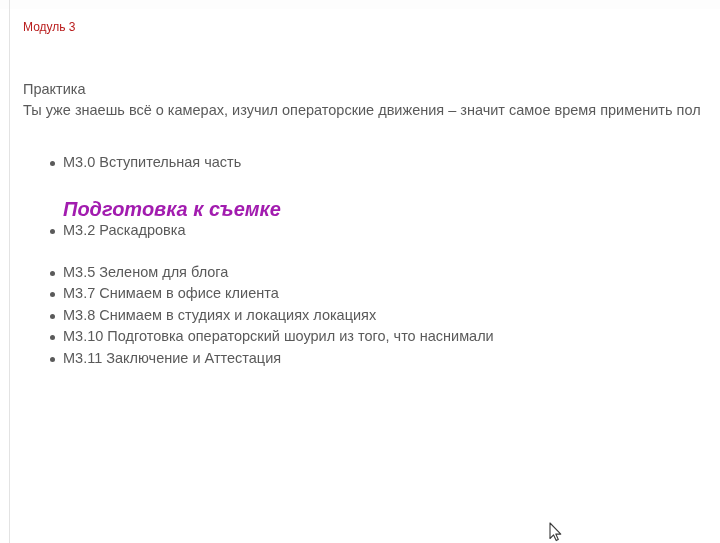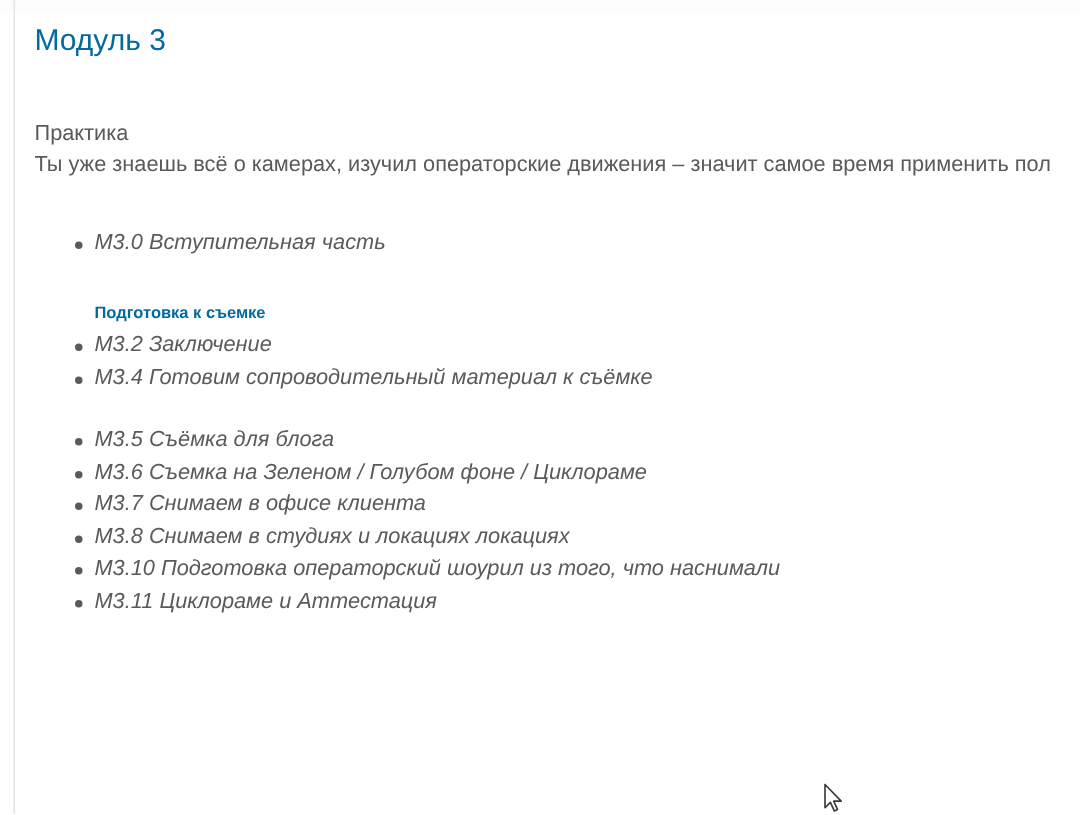--- a/index.html
+++ b/index.html
@@ -48,23 +48,23 @@
     left: 10px;
     width: 710px;
     height: 543px;
     overflow: hidden;
   }
 
   .doc-title {
     position: absolute;
     top: 17px;
     left: 13px;
-    font-size: 20px;
+    font-size: 12px;
     line-height: 20px;
-    color: #0369a1;
+    color: #b91c1c;
     white-space: nowrap;
   }
 
   .intro {
     position: absolute;
     top: 79px;
     left: 13px;
     width: 1200px;
     font-size: 14.5px;
     line-height: 21px;
@@ -78,21 +78,20 @@
     position: absolute;
     top: 152px;
     left: 13px;
     width: 690px;
   }
 
   .list {
     list-style: none;
     margin: 0;
     padding: 0;
-    font-style: italic;
   }
 
   .li {
     position: relative;
     padding-left: 40px;
     font-size: 14.5px;
     line-height: 21.5px;
     color: #5a5a5a;
     white-space: nowrap;
   }
@@ -102,25 +101,26 @@
     left: 27px;
     top: 9px;
     width: 5px;
     height: 5px;
     border-radius: 50%;
     background: #5a5a5a;
   }
 
   .section-head {
     padding-left: 40px;
-    font-size: 11px;
+    font-size: 20px;
     line-height: 21.5px;
     font-weight: bold;
-    color: #0369a1;
+    color: #a21caf;
     white-space: nowrap;
+    font-style: italic;
   }
 
   .gap-lg { height: 25px; }
   .gap-md { height: 20px; }
 
   .cursor {
     position: absolute;
     left: 549px;
     top: 522px;
     width: 14px;
@@ -149,34 +149,32 @@
 
       <ul class="list">
         <li class="li">М3.0 Вступительная часть</li>
       </ul>
 
       <div class="gap-lg"></div>
 
       <div class="section-head">Подготовка к съемке</div>
 
       <ul class="list">
-        <li class="li">М3.2 Заключение</li>
-        <li class="li">М3.4 Готовим сопроводительный материал к съёмке</li>
+        <li class="li">М3.2 Раскадровка</li>
       </ul>
 
       <div class="gap-md"></div>
 
 
       <ul class="list">
-        <li class="li">М3.5 Съёмка для блога</li>
-        <li class="li">М3.6 Съемка на Зеленом / Голубом фоне / Циклораме</li>
+        <li class="li">М3.5 Зеленом для блога</li>
         <li class="li">М3.7 Снимаем в офисе клиента</li>
         <li class="li">М3.8 Снимаем в студиях и локациях локациях</li>
         <li class="li">М3.10 Подготовка операторский шоурил из того, что наснимали</li>
-        <li class="li">М3.11 Циклораме и Аттестация</li>
+        <li class="li">М3.11 Заключение и Аттестация</li>
       </ul>
 
     </div>
   </div>
 
   <div class="cursor">
     <svg width="14" height="21" viewBox="0 0 14 21" xmlns="http://www.w3.org/2000/svg">
       <path d="M1 1 L1 16.5 L4.6 12.9 L7.2 18.6 L9.3 17.6 L6.8 12.1 L11.8 12.1 Z" fill="#ffffff" stroke="#3a3a3a" stroke-width="1.1" stroke-linejoin="round"></path>
     </svg>
   </div>

